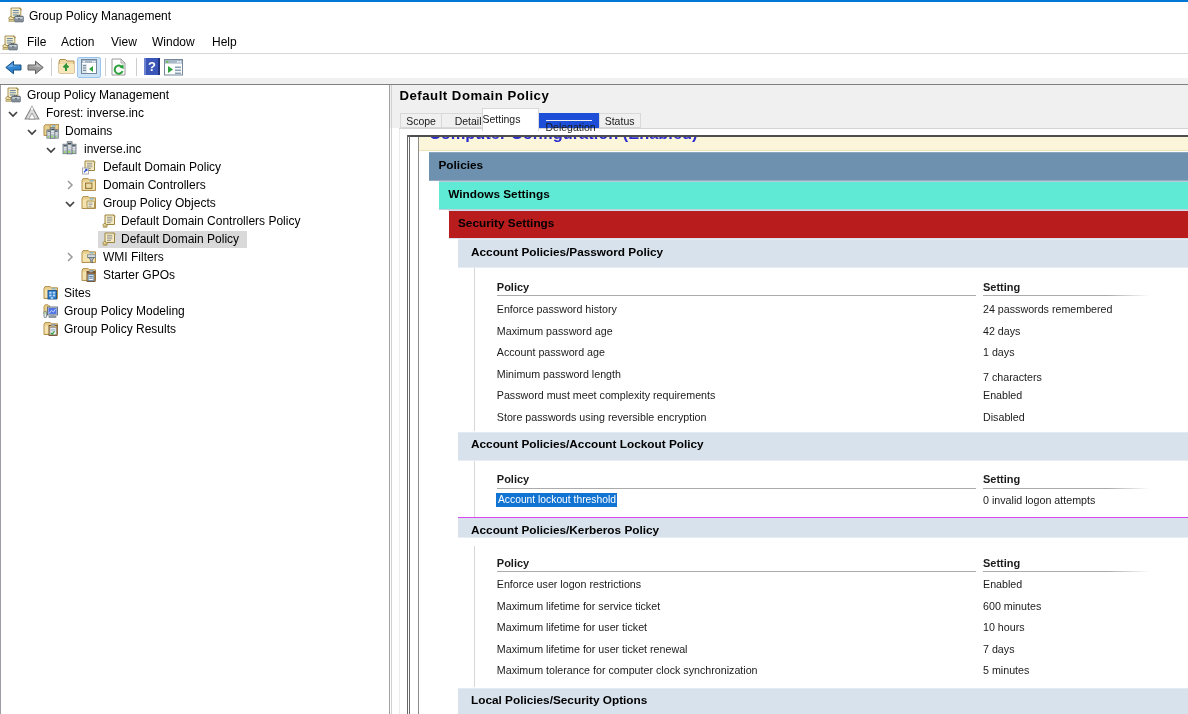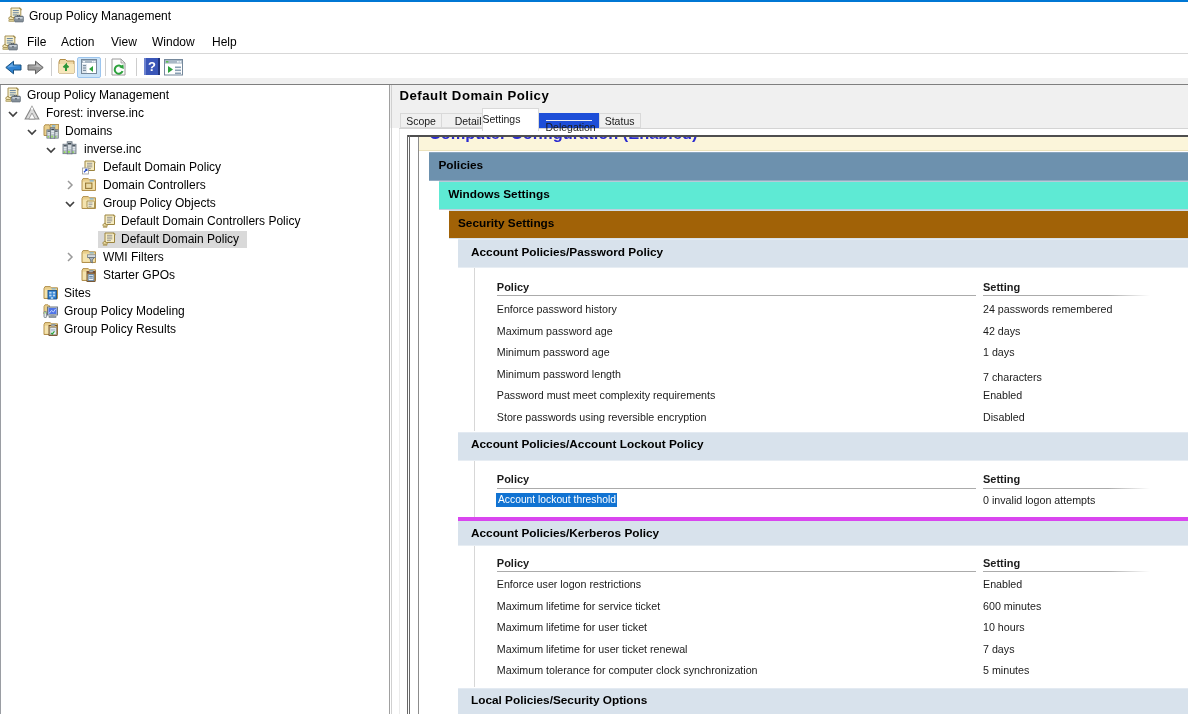--- a/index.html
+++ b/index.html
@@ -306,49 +306,49 @@
 <div class="a" style="left:418.6px;top:136.8px;width:769.4px;height:14px;background:#fbf5da;border-bottom:1px solid #ece2bc;overflow:hidden">
 <span style="position:absolute;left:10.3px;top:-12.8px;font-size:16.4px;font-weight:bold;color:#2b2bd0;white-space:nowrap">Computer Configuration (Enabled)</span>
 </div>
 
 <div class="a" style="left:429px;top:152.2px;width:759px;height:29px;background:#6d91ae;border-top:1px solid #8aa5bd;border-bottom:1px solid #93acc2">
 <div class="rt bnd" style="left:9.5px;top:4.5px">Policies</div>
   </div>
 <div class="a" style="left:438.8px;top:181.2px;width:749.2px;height:29px;background:#5eead4;border-top:1px solid #b8cad8;border-bottom:1px solid #bfcfdc">
 <div class="rt bnd" style="left:9.5px;top:4.5px">Windows Settings</div>
   </div>
-<div class="a" style="left:448.6px;top:210.2px;width:739.4px;height:29px;background:#a16207;border-top:1px solid #d1dde8;border-bottom:1px solid #d7e1ea">
+<div class="a" style="left:448.6px;top:210.2px;width:739.4px;height:29px;background:#b91c1c;border-top:1px solid #d1dde8;border-bottom:1px solid #d7e1ea">
 <div class="rt bnd" style="left:9.4px;top:4.5px">Security Settings</div>
   </div>
 <div class="a" style="left:458.4px;top:239.2px;width:729.6px;height:29px;background:#d8e2ec;border-top:1px solid #e3eaf2;border-bottom:1px solid #e7edf3">
 <div class="rt bnd" style="left:12.6px;top:4.5px">Account Policies/Password Policy</div>
   </div>
 <div class="a" style="left:458.4px;top:431.5px;width:729.6px;height:29px;background:#d8e2ec;border-top:1px solid #e3eaf2;border-bottom:1px solid #e7edf3">
 <div class="rt bnd" style="left:12.6px;top:4.5px">Account Policies/Account Lockout Policy</div>
   </div>
-<div class="a" style="left:458.4px;top:517.2px;width:729.6px;height:29px;background:#d8e2ec;border-top:4px solid #d946ef;border-bottom:1px solid #e7edf3">
+<div class="a" style="left:458.4px;top:517.2px;width:729.6px;height:21px;background:#d8e2ec;border-top:1px solid #d946ef;border-bottom:1px solid #e7edf3">
 <div class="rt bnd" style="left:12.6px;top:4.5px">Account Policies/Kerberos Policy</div>
   </div>
 <div class="a" style="left:458.4px;top:687.5px;width:729.6px;height:26.5px;background:#d8e2ec;border-top:1px solid #e3eaf2">
 <div class="rt bnd" style="left:12.6px;top:4.5px">Local Policies/Security Options</div>
   </div>
 
 <div class="a" style="left:473.6px;top:268.2px;width:1px;height:163.3px;background:#d7d7d7"></div>
 <div class="a" style="left:473.6px;top:460.5px;width:1px;height:56.7px;background:#d7d7d7"></div>
 <div class="a" style="left:473.6px;top:546.2px;width:1px;height:141.3px;background:#d7d7d7"></div>
 
 <div class="rt hd" style="left:496.8px;top:279.5px">Policy</div>
 <div class="rt hd" style="left:983px;top:279.5px">Setting</div>
 <div class="a" style="left:496.8px;top:295.3px;width:479.7px;height:1px;background:#ababab"></div>
 <div class="a" style="left:983px;top:295.3px;width:167px;height:1px;background:linear-gradient(90deg,#ababab 75%,rgba(171,171,171,0))"></div>
 <div class="rt" style="left:496.8px;top:302px">Enforce password history</div>
 <div class="rt" style="left:983px;top:302px">24 passwords remembered</div>
 <div class="rt" style="left:496.8px;top:323.6px">Maximum password age</div>
 <div class="rt" style="left:983px;top:323.6px">42 days</div>
-<div class="rt" style="left:496.8px;top:345.2px">Minimum password age</div>
+<div class="rt" style="left:496.8px;top:345.2px">Account password age</div>
 <div class="rt" style="left:983px;top:345.2px">1 days</div>
 <div class="rt" style="left:496.8px;top:366.8px">Minimum password length</div>
 <div class="rt" style="left:983px;top:370px">7 characters</div>
 <div class="rt" style="left:496.8px;top:388.4px">Password must meet complexity requirements</div>
 <div class="rt" style="left:983px;top:388.4px">Enabled</div>
 <div class="rt" style="left:496.8px;top:410px">Store passwords using reversible encryption</div>
 <div class="rt" style="left:983px;top:410px">Disabled</div>
 
 <div class="rt hd" style="left:496.8px;top:472.3px">Policy</div>
 <div class="rt hd" style="left:983px;top:472.3px">Setting</div>

